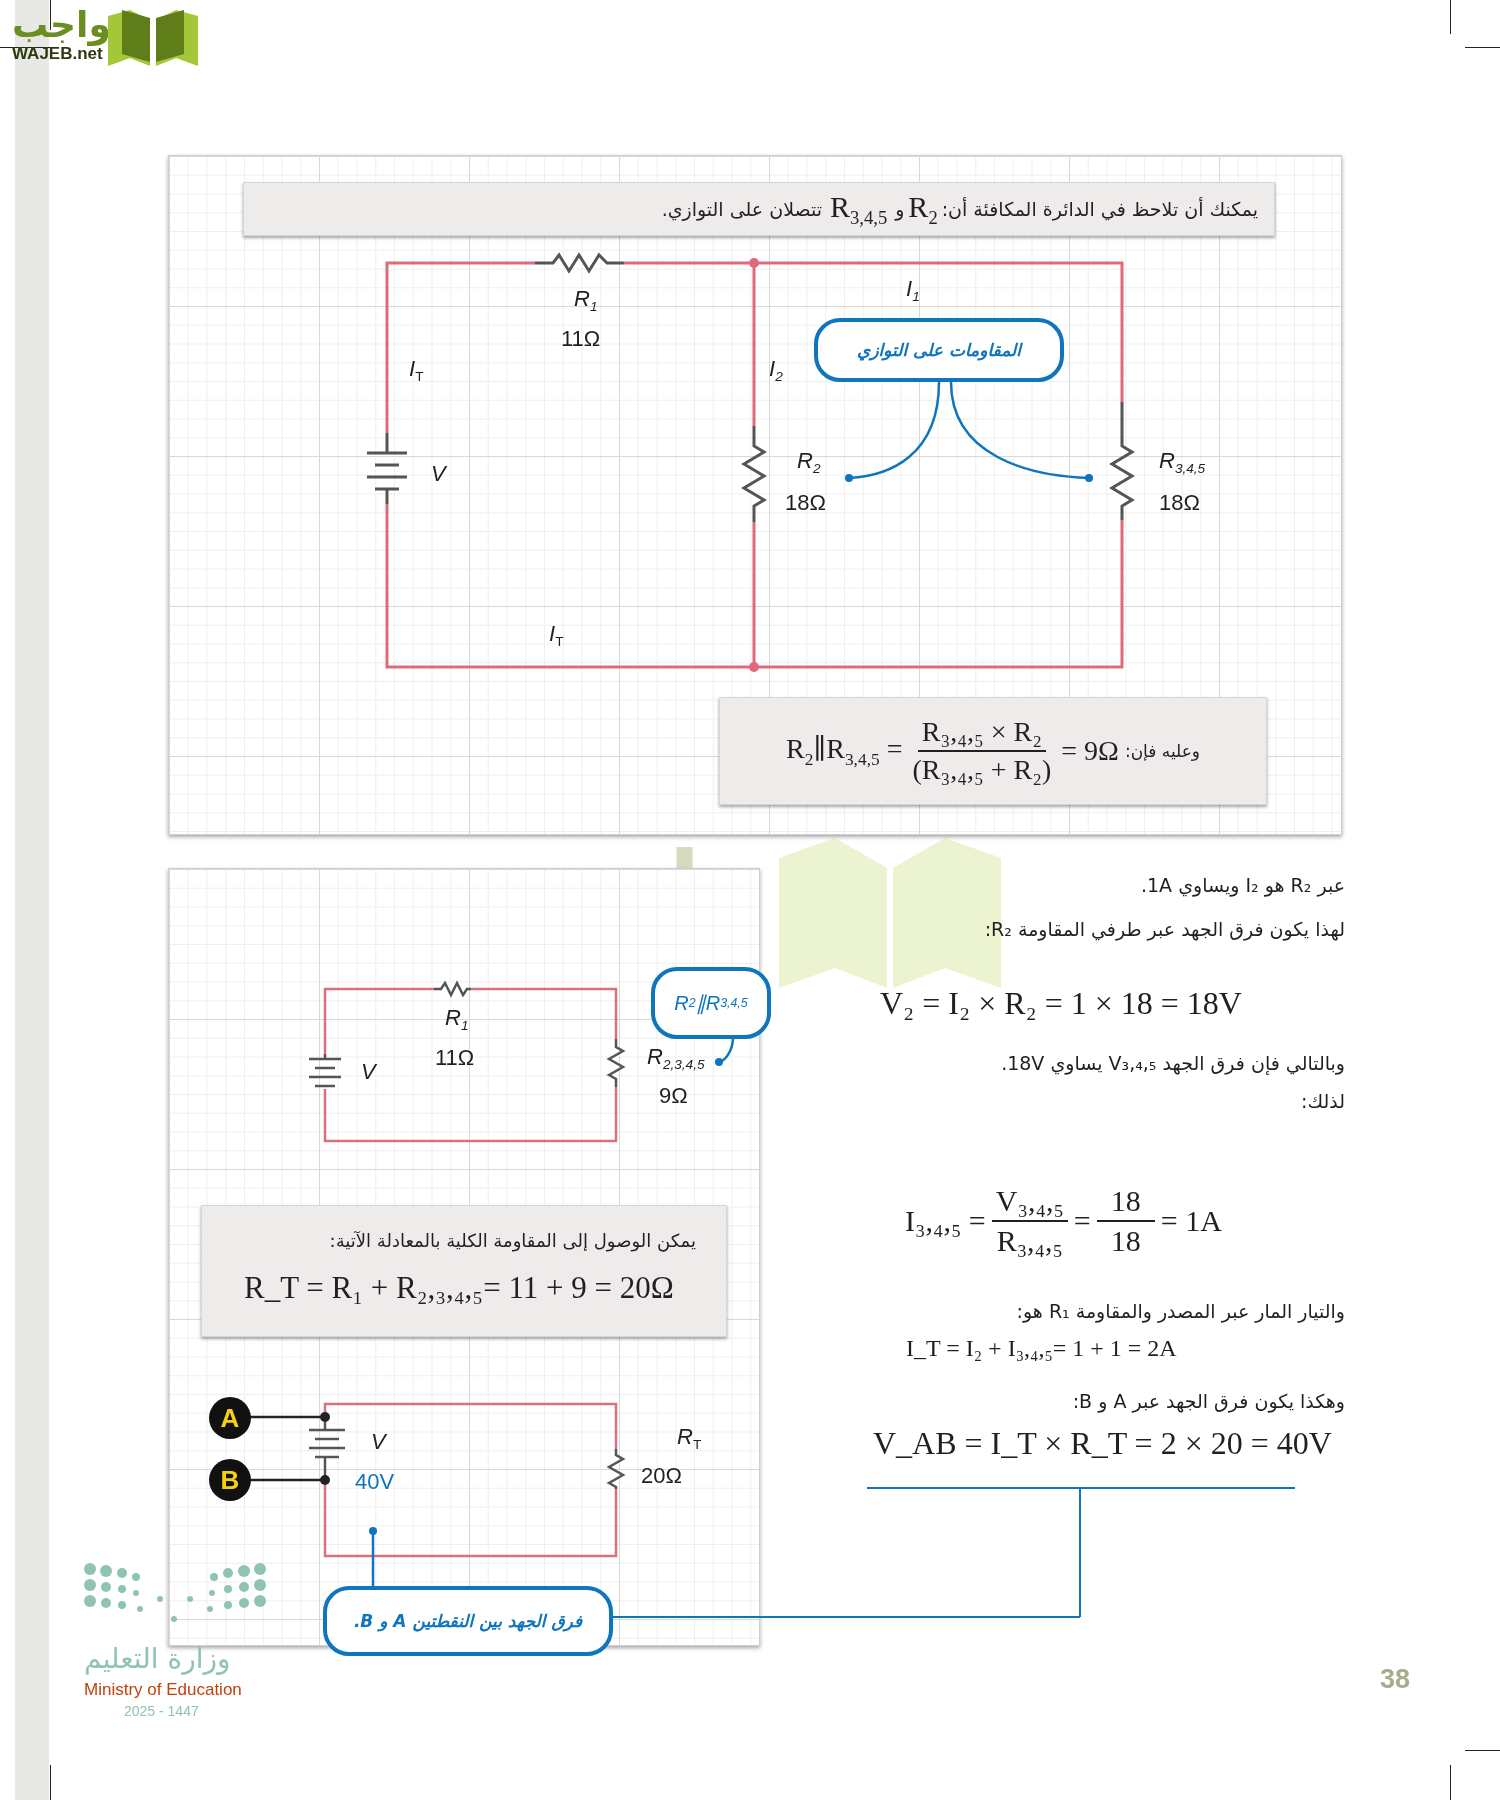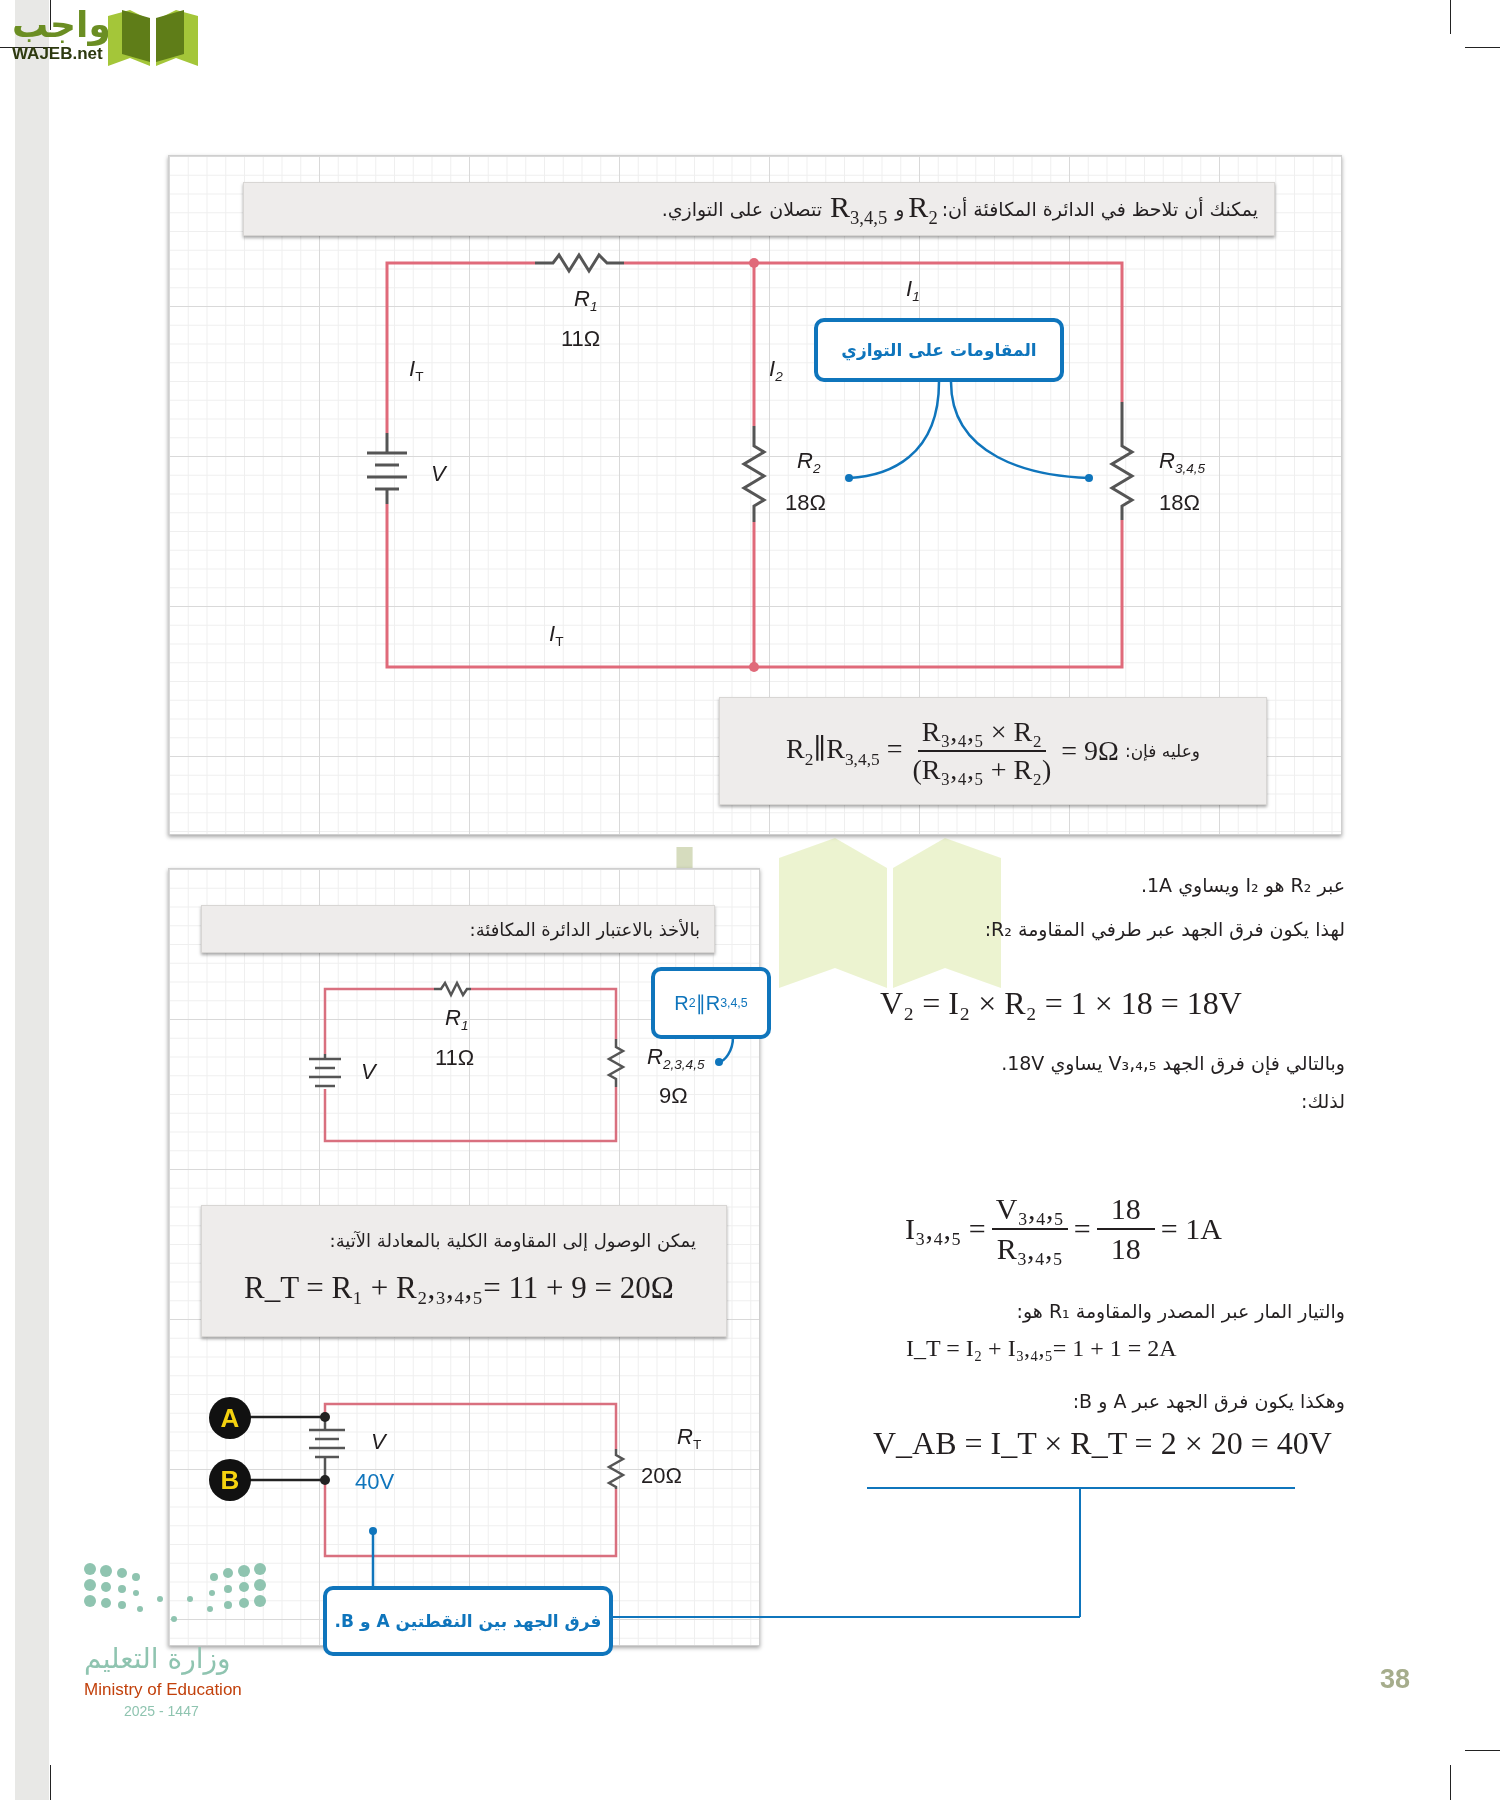--- a/index.html
+++ b/index.html
@@ -14,22 +14,22 @@
       linear-gradient(#efefef 1px,transparent 1px),
       linear-gradient(90deg,#efefef 1px,transparent 1px);
     background-size:150px 150px,150px 150px,18.75px 18.75px,18.75px 18.75px;
     box-shadow:0 2px 4px rgba(0,0,0,0.35);border:1px solid #cfcfcf;}
   .graybox{background:#eeeceb;box-shadow:0 2px 3px rgba(0,0,0,0.35);border:1px solid #d8d6d4;}
   .ar{direction:rtl;font-family:"DejaVu Sans",sans-serif;}
   .serif{font-family:"Liberation Serif","DejaVu Serif",serif;}
   .lbl{font-family:"Liberation Sans",sans-serif;font-size:22px;color:#231f20;}
   .it{font-style:italic;}
   sub{font-size:62%;}
-  .callout{border:4px solid #0f75bc;border-radius:10px;background:#fff;color:#0f75bc;display:flex;align-items:center;justify-content:center;font-weight:bold;}
-  .frac{display:inline-flex;flex-direction:column;align-items:center;vertical-align:middle;margin:12px 6px;}
+  .callout{border:4px solid #0f75bc;border-radius:26px;background:#fff;color:#0f75bc;display:flex;align-items:center;justify-content:center;font-weight:bold;font-style:italic;}
+  .frac{display:inline-flex;flex-direction:column;align-items:center;vertical-align:middle;margin:4px 6px;}
   .frac .num{border-bottom:2px solid #231f20;padding:0 4px 2px;}
   .frac .den{padding:2px 4px 0;}
   .eq{white-space:nowrap;}
   .body-text{font-size:19px;line-height:38px;text-align:right;}
 </style>
 </head>
 <body>
 
 <div class="abs side-strip"></div>
 <div class="abs crop" style="left:0;top:47px;width:50px;height:1px;"></div>
@@ -120,21 +120,20 @@
 </div>
 
 <div class="abs" style="left:505px;top:840px;font-size:92px;font-weight:bold;color:rgba(164,178,110,0.45);direction:rtl;line-height:1;">واجب</div>
 <div class="abs" style="left:510px;top:925px;font-size:44px;font-weight:bold;color:rgba(130,130,120,0.45);font-family:'Liberation Sans',sans-serif;">WAJEB.net</div>
 <svg class="abs" style="left:775px;top:818px;" width="230" height="170">
   <path d="M4 40 L60 20 L112 50 L112 170 L60 150 L4 170Z" fill="rgba(200,220,120,0.35)"></path>
   <path d="M226 40 L170 20 L118 50 L118 170 L170 150 L226 170Z" fill="rgba(200,220,120,0.35)"></path>
 </svg>
 
 <div class="abs grid" style="left:168px;top:868px;width:590px;height:776px;">
-  <div class="abs graybox ar" style="left:32px;top:36px;width:514px;height:48px;display:flex;align-items:center;padding-right:14px;box-sizing:border-box;font-size:18px;">بالأخذ بالاعتبار الدائرة المكافئة:</div>
 
   <svg class="abs" style="left:0;top:0;" width="590" height="776">
     <g fill="none" stroke="#d9707f" stroke-width="2.5">
       <path d="M156 185 L156 120 L265 120"></path>
       <path d="M302 120 L447 120 L447 170"></path>
       <path d="M156 220 L156 272 L447 272 L447 218"></path>
     </g>
     <path d="M265 120 L272 120 L276 114 L282 126 L288 114 L294 126 L298 120 L302 120" fill="none" stroke="#555" stroke-width="2.5"></path>
     <path d="M447 170 L447 178 L454 182 L440 190 L454 198 L440 206 L447 210 L447 218" fill="none" stroke="#555" stroke-width="2.5"></path>
     <g stroke="#555" stroke-width="2.5">

